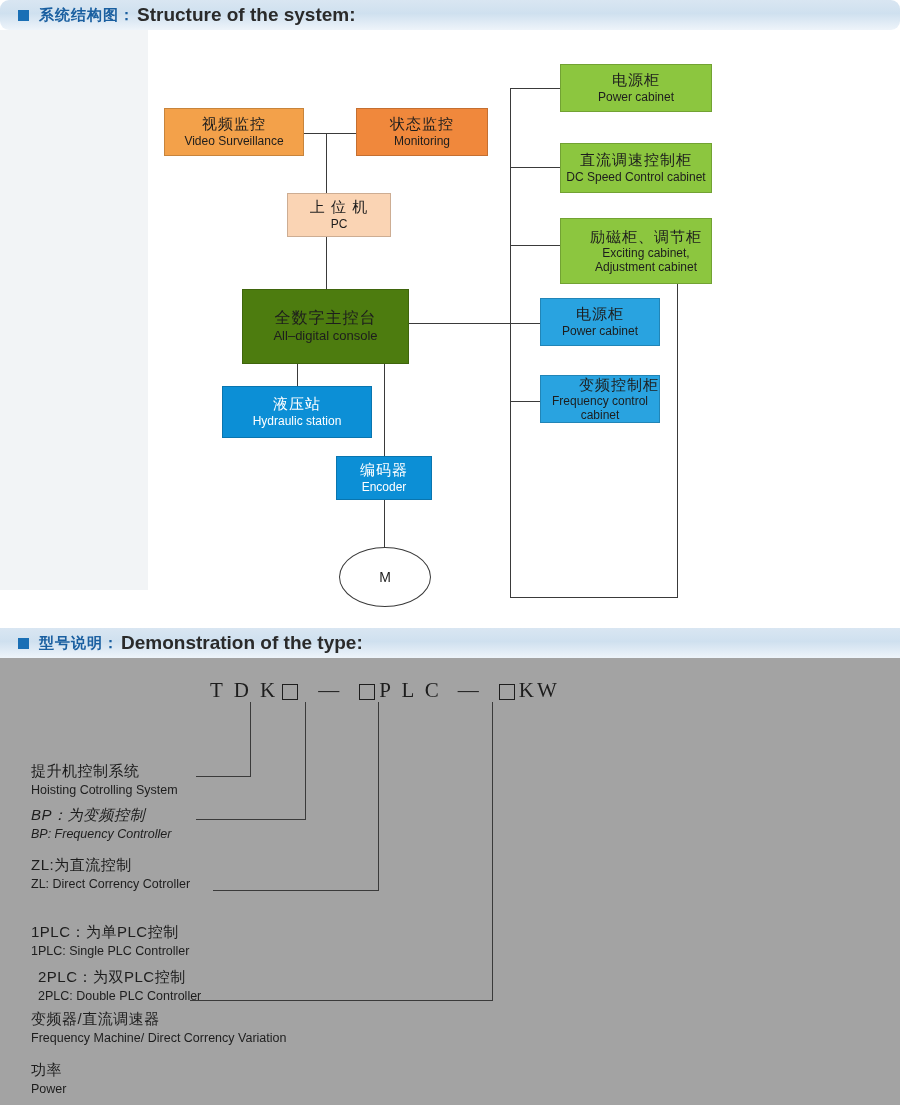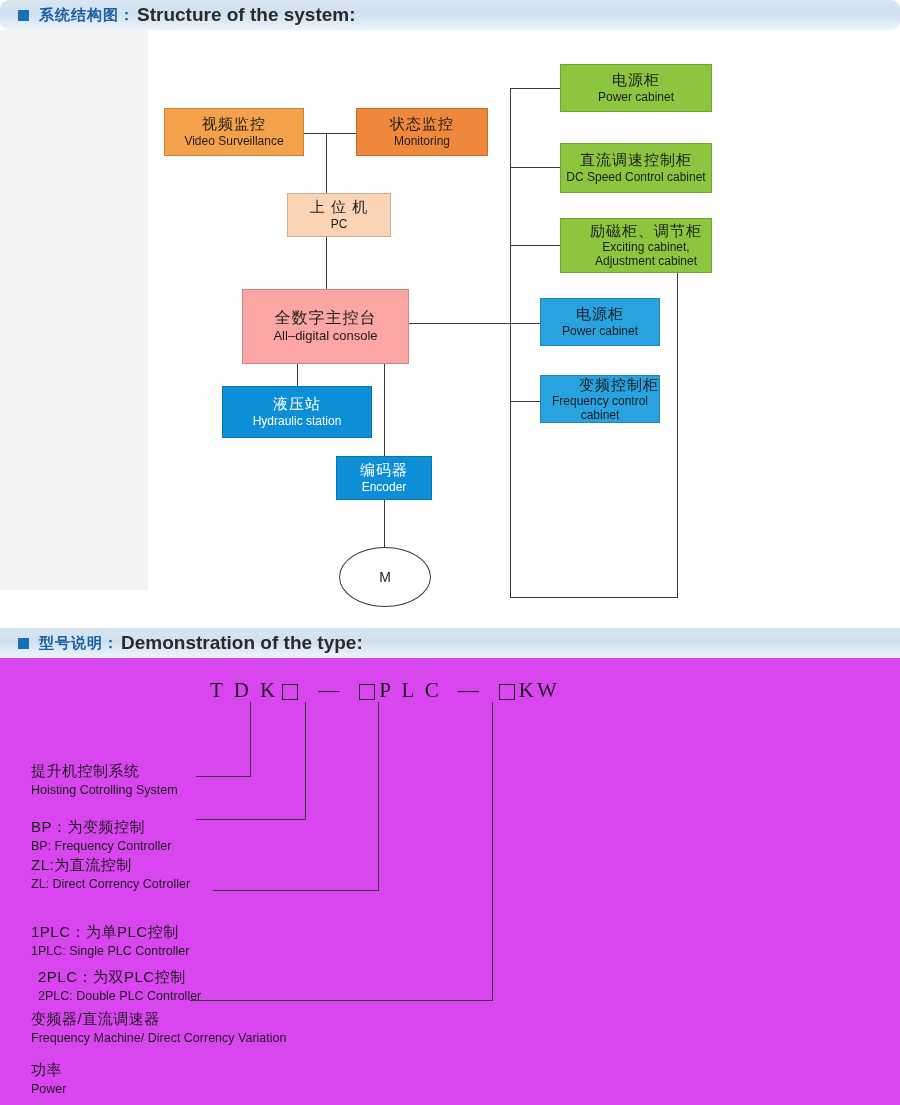--- a/index.html
+++ b/index.html
@@ -80,21 +80,21 @@
     letter-spacing: 1px;
   }
   .node .en {
     font-size: 12px;
     margin-top: 2px;
   }
   .node.big .cn { font-size: 16px; font-weight: normal; }
   .node.big .en { font-size: 13px; }
 
   .c-orange   { background: #f0883c; }
-  .c-salmon   { background: #fca5a5; text-align: right; }
+  .c-salmon   { background: #4d7c0f; text-align: right; }
   .c-peach    { background: #fad4b4; }
   .c-green    { background: #8cc63f; }
   .c-blue     { background: #29a3e0; }
   .c-blue-d   { background: #0c8fd6; }
 
   .line {
     position: absolute;
     background: #3a3a3a;
   }
   .line.h { height: 1px; }
@@ -112,21 +112,21 @@
     background: #ffffff;
   }
 
   
   #typearea {
     position: absolute;
     left: 0;
     top: 658px;
     width: 900px;
     height: 447px;
-    background: #d946ef;
+    background: #a3a3a3;
   }
   .code-row {
     position: absolute;
     top: 20px;
     left: 210px;
     display: flex;
     align-items: flex-end;
     font-family: "Liberation Serif", serif;
   }
   .code-seg { font-size: 21px; letter-spacing: 3px; color: #1d1d1d; }
@@ -219,21 +219,21 @@
   <div class="node c-green" style="left:560px; top:34px; width:152px; height:48px;">
     <div class="cn">电源柜</div>
     <div class="en">Power cabinet</div>
   </div>
 
   <div class="node c-green" style="left:560px; top:113px; width:152px; height:50px;">
     <div class="cn">直流调速控制柜</div>
     <div class="en">DC Speed Control cabinet</div>
   </div>
 
-  <div class="node c-green" style="left:560px; top:188px; width:152px; height:55px;padding-left:20px;">
+  <div class="node c-green" style="left:560px; top:188px; width:152px; height:66px;padding-left:20px;">
     <div class="cn">励磁柜、调节柜</div>
     <div class="en">Exciting cabinet, Adjustment cabinet</div>
   </div>
 
   <div class="node c-blue" style="left:540px; top:268px; width:120px; height:48px;">
     <div class="cn">电源柜</div>
     <div class="en">Power cabinet</div>
   </div>
 
   <div class="node c-blue" style="left:540px; top:345px; width:120px; height:48px;align-items:flex-end;">
@@ -275,21 +275,21 @@
   <div class="lead h" style="left:213px; top:232px; width:166px;"></div>
 
   <div class="lead v" style="left:492px; top:44px; height:298px;"></div>
   <div class="lead h" style="left:190px; top:342px; width:303px;"></div>
 
   <div class="legend" style="left:31px; top:104px;">
     <div class="cn">提升机控制系统</div>
     <div class="en">Hoisting Cotrolling System</div>
   </div>
 
-  <div class="legend" style="left:31px; top:160px;">
+  <div class="legend" style="left:31px; top:148px;font-style:italic;">
     <div class="cn">BP：为变频控制</div>
     <div class="en">BP: Frequency Controller</div>
   </div>
 
   <div class="legend" style="left:31px; top:198px;">
     <div class="cn">ZL:为直流控制</div>
     <div class="en">ZL: Direct Corrency Cotroller</div>
   </div>
 
   <div class="legend" style="left:31px; top:265px;">

